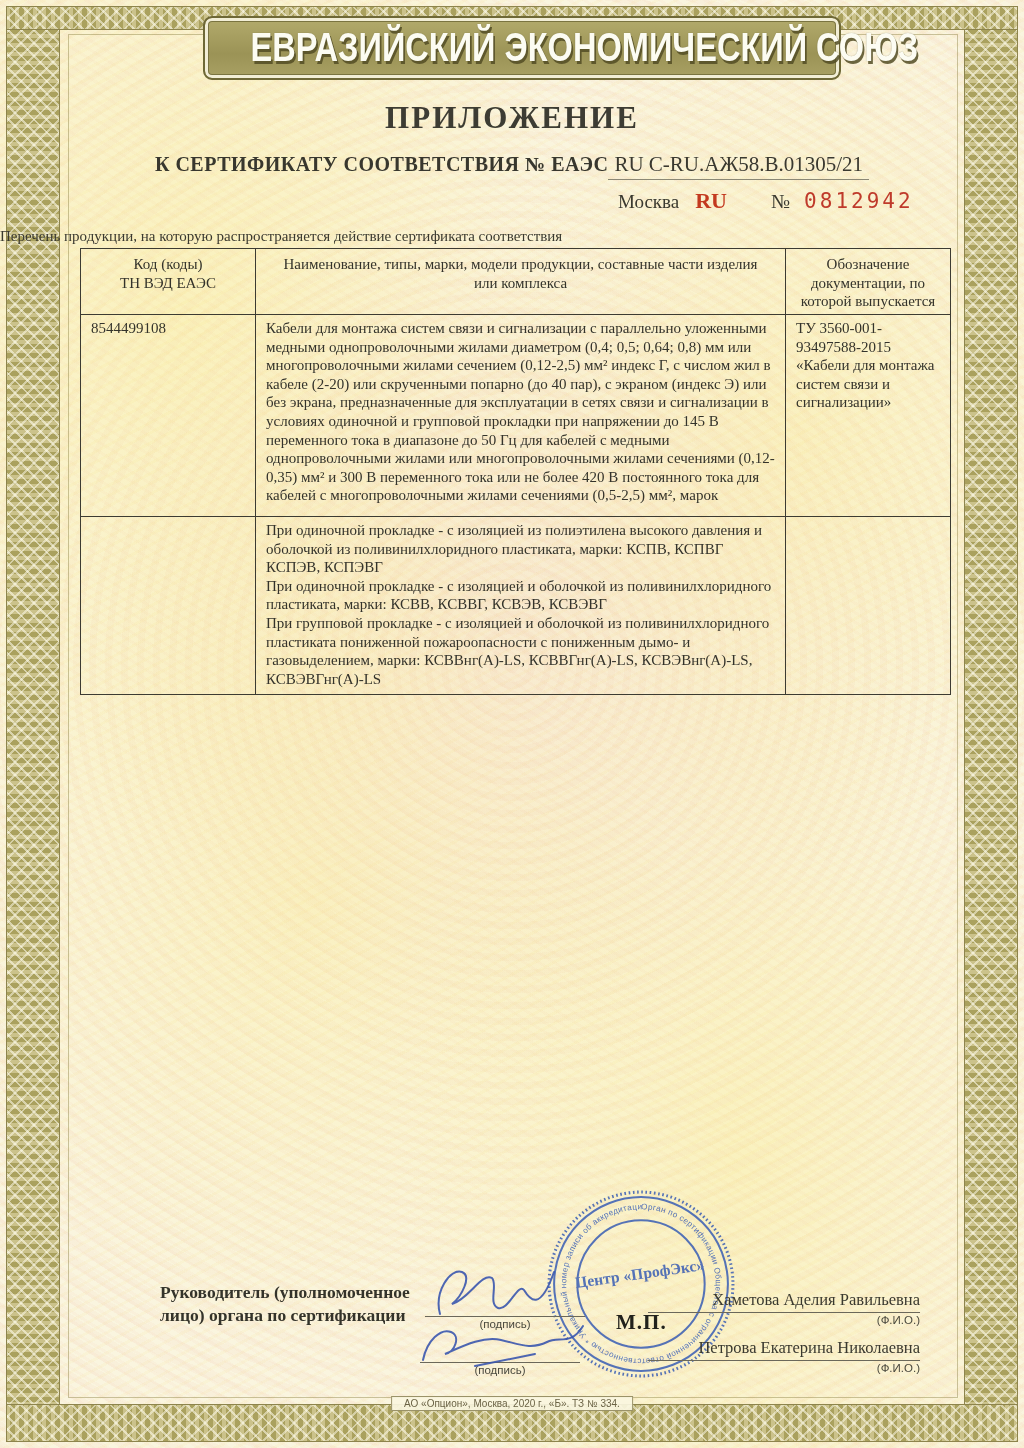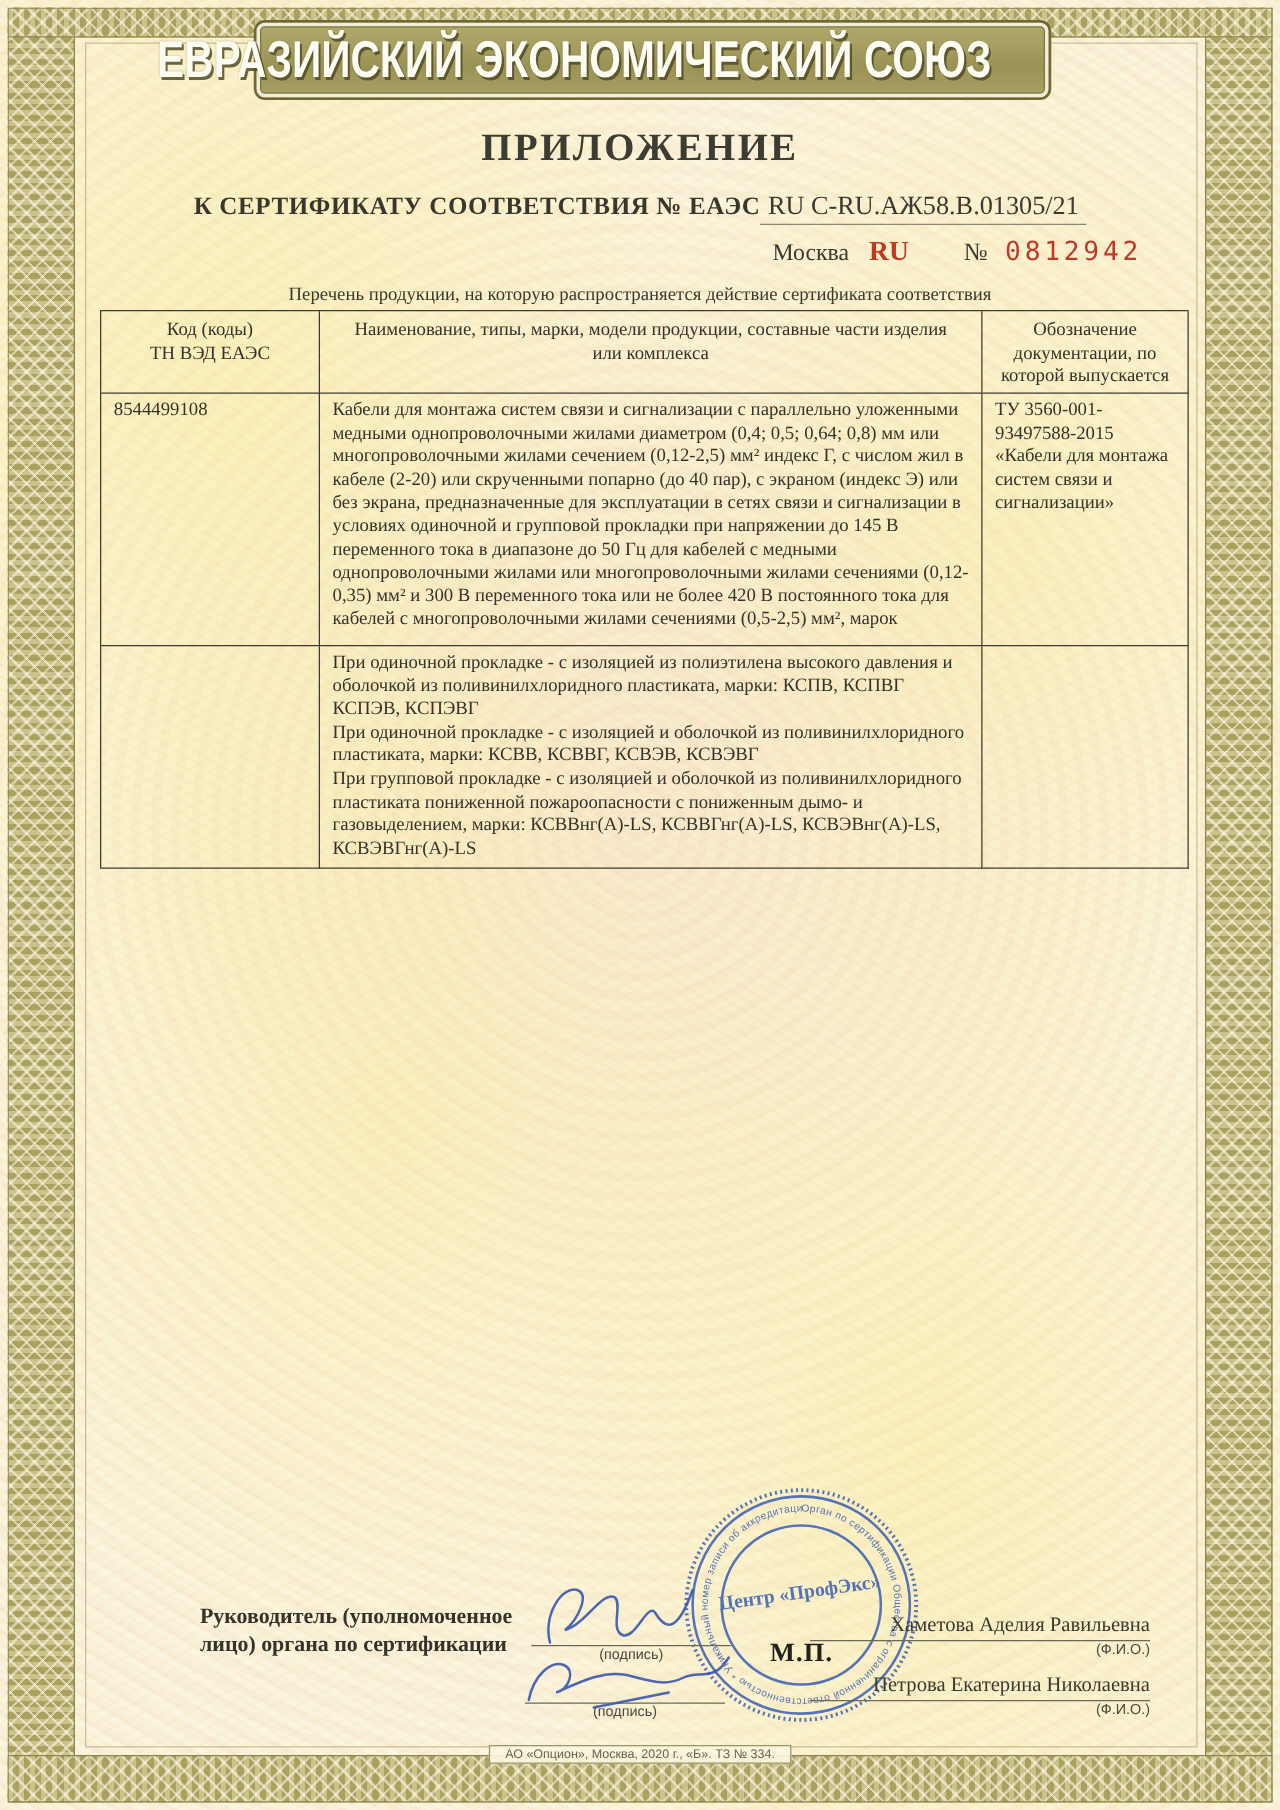--- a/index.html
+++ b/index.html
@@ -34,40 +34,40 @@
   .frame-right{left:964px;top:6px;width:54px;height:1436px;}
   .frame-top{left:6px;top:6px;width:1012px;height:24px;}
   .frame-bottom{left:6px;top:1404px;width:1012px;height:38px;}
   .inner-rule{position:absolute;left:68px;top:34px;width:888px;height:1362px;border:1px solid rgba(140,130,70,0.45);pointer-events:none;}
   
   .banner{
     position:absolute;left:203px;top:16px;width:634px;height:60px;
     background:linear-gradient(180deg,#b3ab6c,#9b9356 60%,#a9a164);
     border:2px solid #6e6836;border-radius:9px;
     box-shadow: inset 0 0 0 3px #f2eed6, inset 0 0 0 4px #7a7440;
-    display:flex;align-items:center;justify-content:flex-end;
+    display:flex;align-items:center;justify-content:flex-start;
   }
   .banner-text{
     font-family:"Liberation Sans",sans-serif;font-weight:bold;font-size:37px;
     color:#fcfcf2;letter-spacing:0px;white-space:nowrap;
     transform:scale(0.88,1.12);
     text-shadow:2px 2px 0 rgba(82,76,36,0.85), 0 0 1px rgba(82,76,36,0.6);
   }
   
   .doc-title{position:absolute;left:0;top:100px;width:100%;text-align:center;
     font-size:31px;font-weight:bold;letter-spacing:2px;color:#3d3c33;}
   .cert-line{position:absolute;left:0;top:152px;width:100%;display:flex;justify-content:center;align-items:baseline;}
   .cert-label{font-size:20px;font-weight:bold;color:#38372e;letter-spacing:0.5px;}
   .cert-number{font-size:21px;color:#3a3930;border-bottom:1px solid #8b8875;padding:0 6px 2px 6px;}
   .series-line{position:absolute;left:618px;top:188px;display:flex;align-items:baseline;}
   .series-label{font-size:19px;color:#3a392f;}
   .series-value{font-size:22px;font-weight:bold;color:#c3391f;margin-left:16px;font-family:"Liberation Serif",serif;}
   .no-sign{font-size:20px;color:#3a392f;margin-left:44px;}
   .form-number{font-size:21px;color:#bf3a2b;font-family:"DejaVu Sans Mono",monospace;letter-spacing:3px;margin-left:14px;}
-  .intro{position:absolute;left:0;top:228px;width:100%;text-align:center;font-size:15px;color:#3a392f;}
+  .intro{position:absolute;left:0;top:228px;width:100%;font-size:15px;color:#3a392f;}
   
   .tbl{
     position:absolute;left:80px;top:248px;width:870px;
     display:grid;grid-template-columns:175px 530px 165px;grid-template-rows:66px 202px 178px;
     border-top:1.6px solid #3c3b32;border-left:1.6px solid #3c3b32;
     font-size:15px;line-height:18.6px;color:#34332b;
   }
   .cell{border-right:1.6px solid #3c3b32;border-bottom:1.6px solid #3c3b32;padding:4px 10px;overflow:hidden;}
   .cell.hdr{display:flex;align-items:flex-start;justify-content:center;text-align:center;padding-top:6px;}
   .prewrap{white-space:pre-line;}

